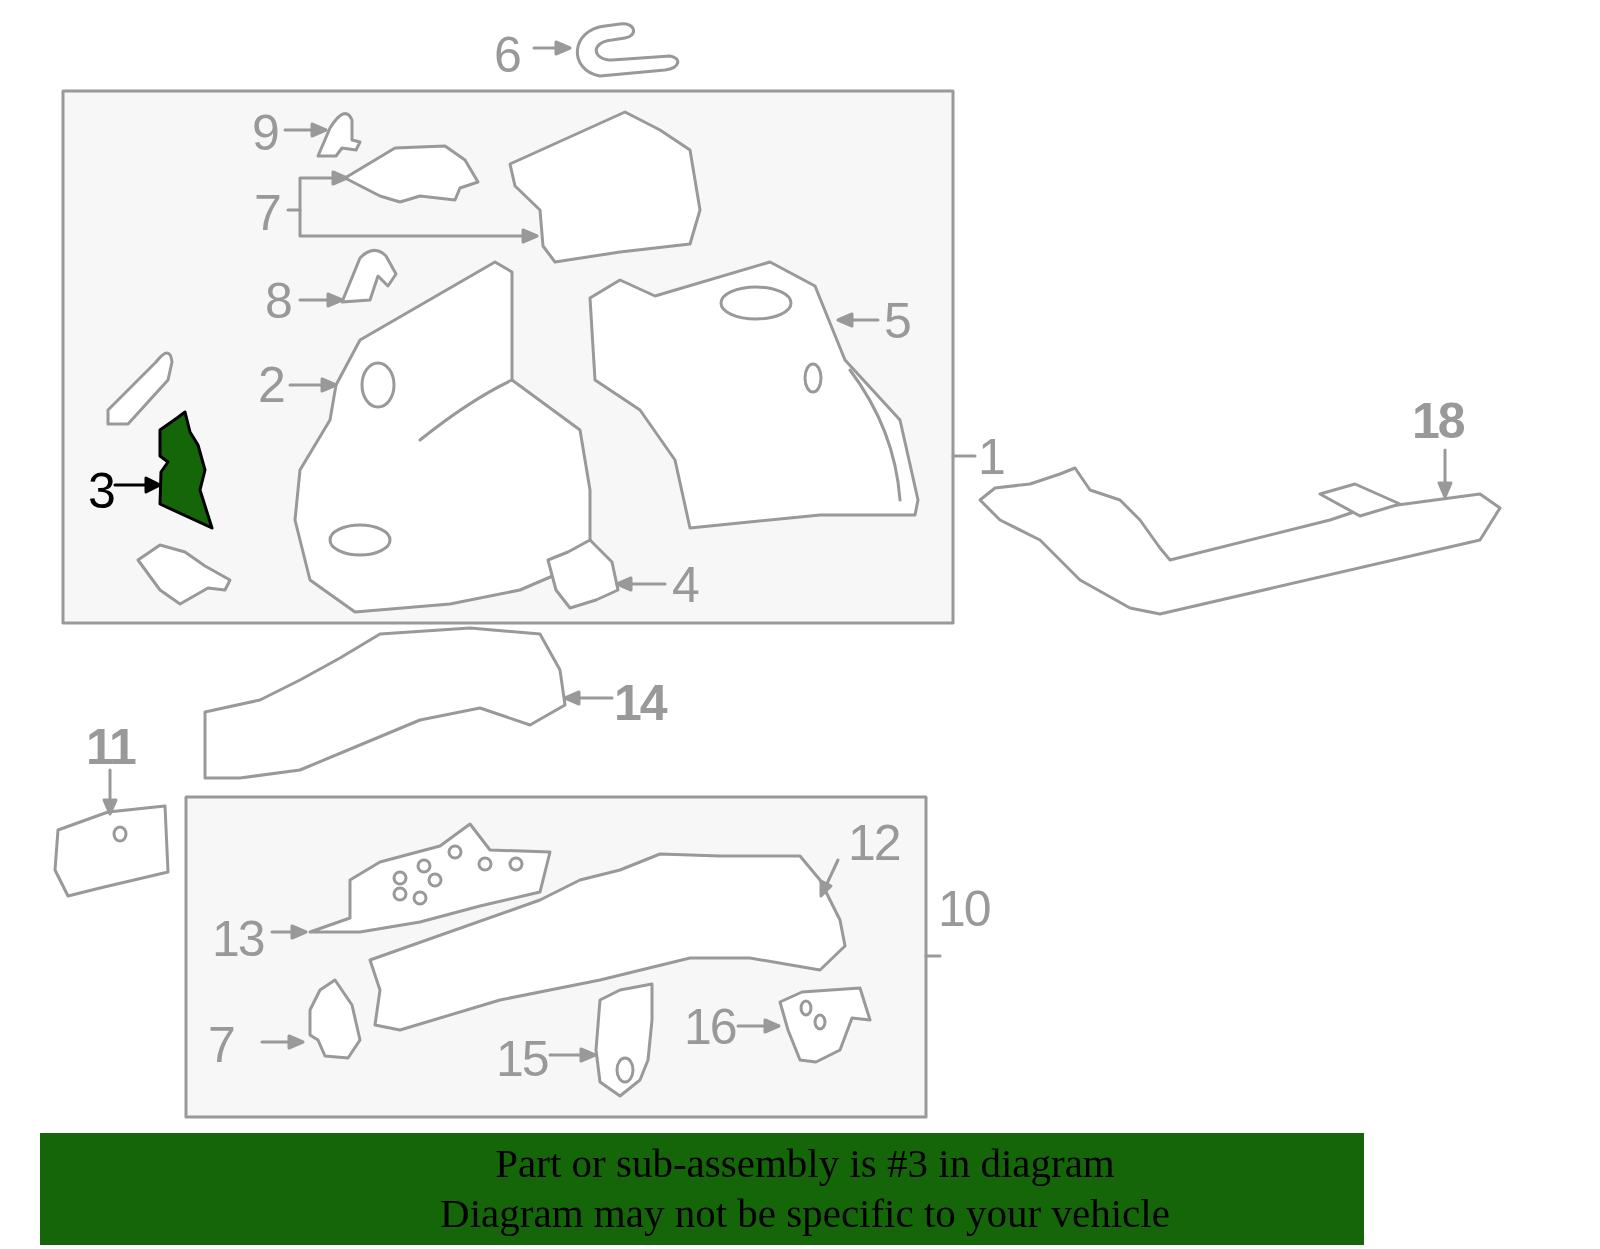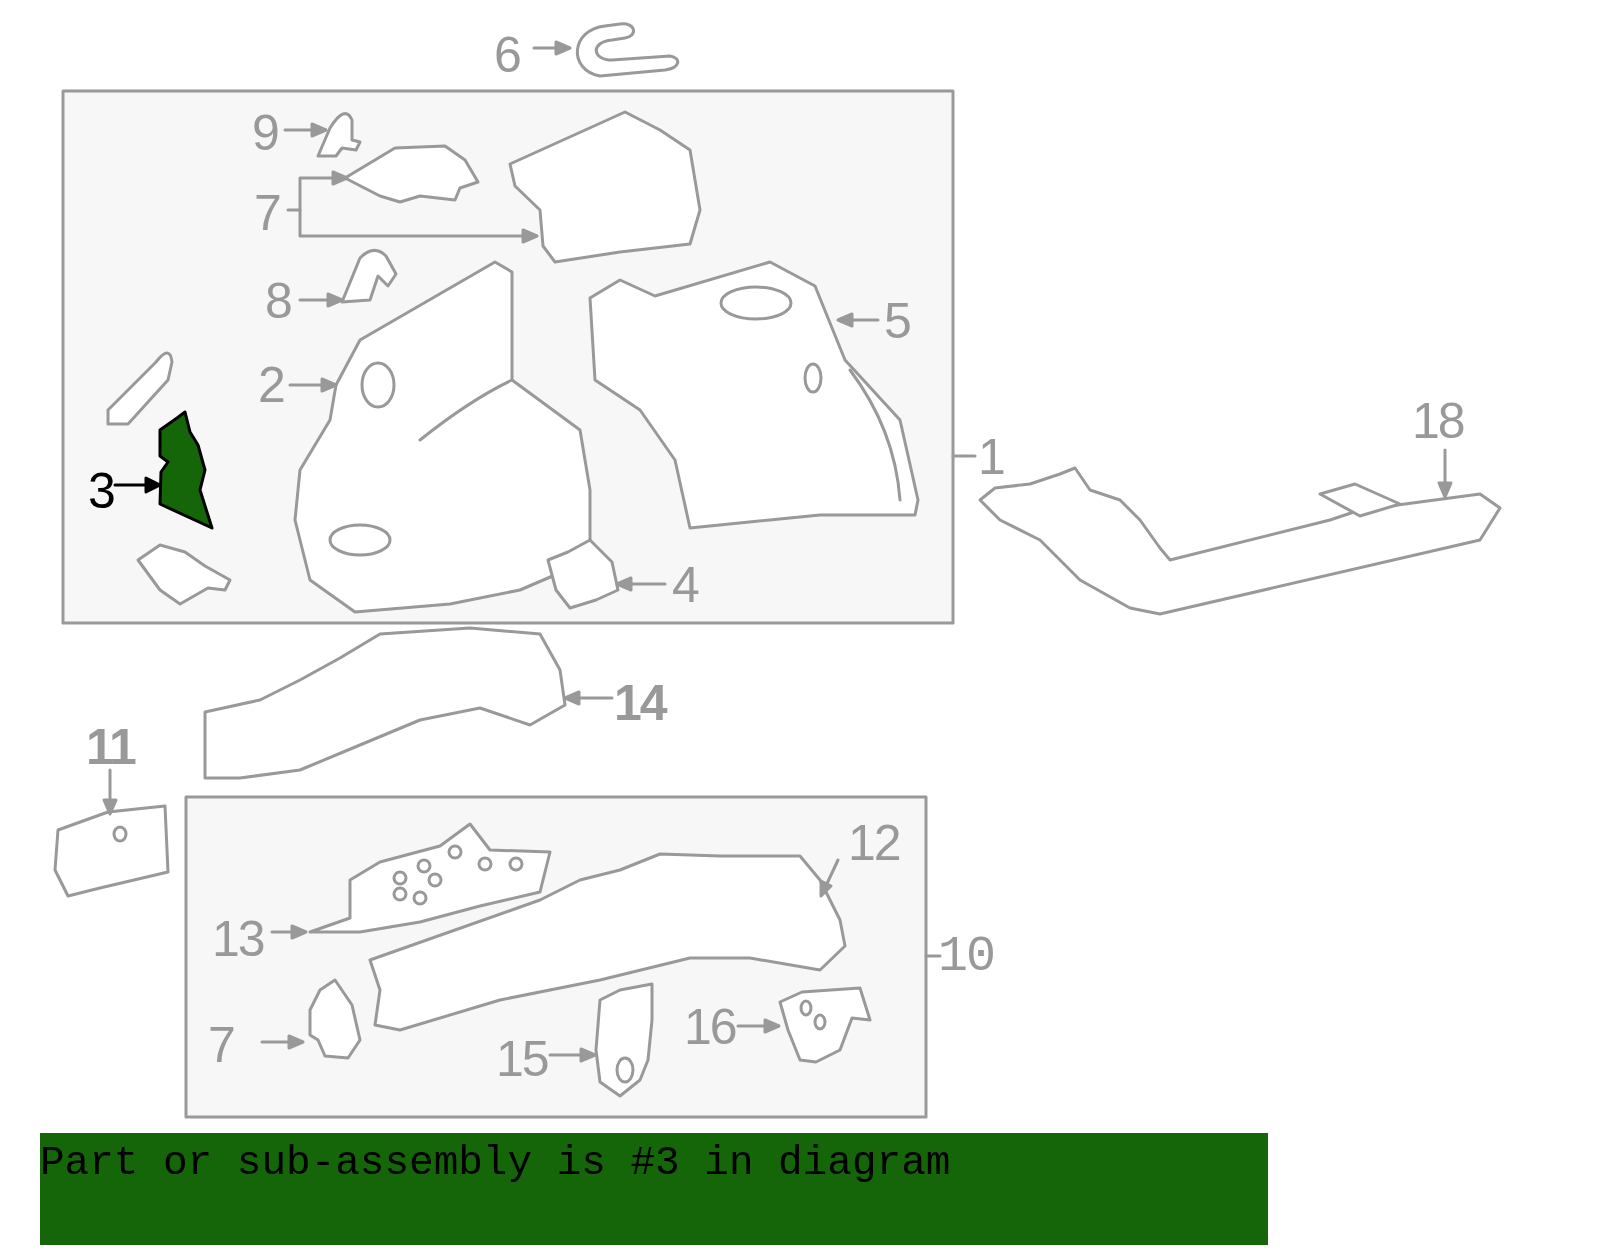--- a/index.html
+++ b/index.html
@@ -2,23 +2,23 @@
 <html><head>
 <meta charset="utf-8">
 <style>
   html, body { margin:0; padding:0; background:#ffffff; }
   body { width:1600px; height:1249px; position:relative; overflow:hidden;
          font-family:"Liberation Sans", sans-serif; }
   #diagram { position:absolute; left:0; top:0; width:1600px; height:1249px; }
   .callout { position:absolute; color:#999999; font-size:50px; line-height:1;
              font-family:"Liberation Sans", sans-serif; letter-spacing:-2px; }
   .callout.highlight { color:#000000; }
-  .banner { position:absolute; left:40px; top:1133px; width:1228px; height:112px;
-            background:#156509; color:#000; 
-            font-family:Liberation Mono, monospace; font-size:41px; line-height:48px; }
+  .banner { position:absolute; left:40px; top:1133px; width:1324px; height:112px;
+            background:#156509; color:#000; text-align:center;
+            font-family:Liberation Serif, serif; font-size:41px; line-height:48px; }
   .banner .l1 { position:absolute; left:0; width:1530px; top:6px; }
   .banner .l2 { position:absolute; left:0; width:1530px; top:56px; }
 </style>
 </head>
 <body>
 
 <svg id="diagram" viewBox="0 0 1600 1249" xmlns="http://www.w3.org/2000/svg">
   <g fill="none" stroke="#999999" stroke-width="3" stroke-linejoin="round" stroke-linecap="round">
 
     <rect x="63" y="91" width="890" height="532" fill="#f7f7f7"></rect>
@@ -156,26 +156,27 @@
 </svg>
 
 <div class="callout" style="left:494px;top:30px;">6</div>
 <div class="callout" style="left:252px;top:108px;">9</div>
 <div class="callout" style="left:254px;top:188px;">7</div>
 <div class="callout" style="left:265px;top:276px;">8</div>
 <div class="callout" style="left:884px;top:296px;">5</div>
 <div class="callout" style="left:258px;top:360px;">2</div>
 <div class="callout" style="left:978px;top:432px;">1</div>
 <div class="callout highlight" style="left:88px;top:466px;">3</div>
-<div class="callout" style="left:1412px;top:396px;">18</div>
+<div class="callout" style="left:1412px;top:396px;font-weight:bold;">18</div>
 <div class="callout" style="left:672px;top:560px;">4</div>
 <div class="callout" style="left:614px;top:678px;font-weight:bold;">14</div>
 <div class="callout" style="left:86px;top:722px;font-weight:bold;">11</div>
 <div class="callout" style="left:848px;top:818px;text-align:center;">12</div>
 <div class="callout" style="left:212px;top:914px;">13</div>
-<div class="callout" style="left:938px;top:932px;font-family:Liberation Mono, monospace;">10</div>
+<div class="callout" style="left:938px;top:884px;">10</div>
 <div class="callout" style="left:684px;top:1002px;">16</div>
 <div class="callout" style="left:208px;top:1020px;">7</div>
 <div class="callout" style="left:496px;top:1034px;text-align:right;">15</div>
 
 <div class="banner">
   <div class="l1">Part or sub-assembly is #3 in diagram</div>
+  <div class="l2">Diagram may not be specific to your vehicle</div>
 </div>
 
 </body></html>

